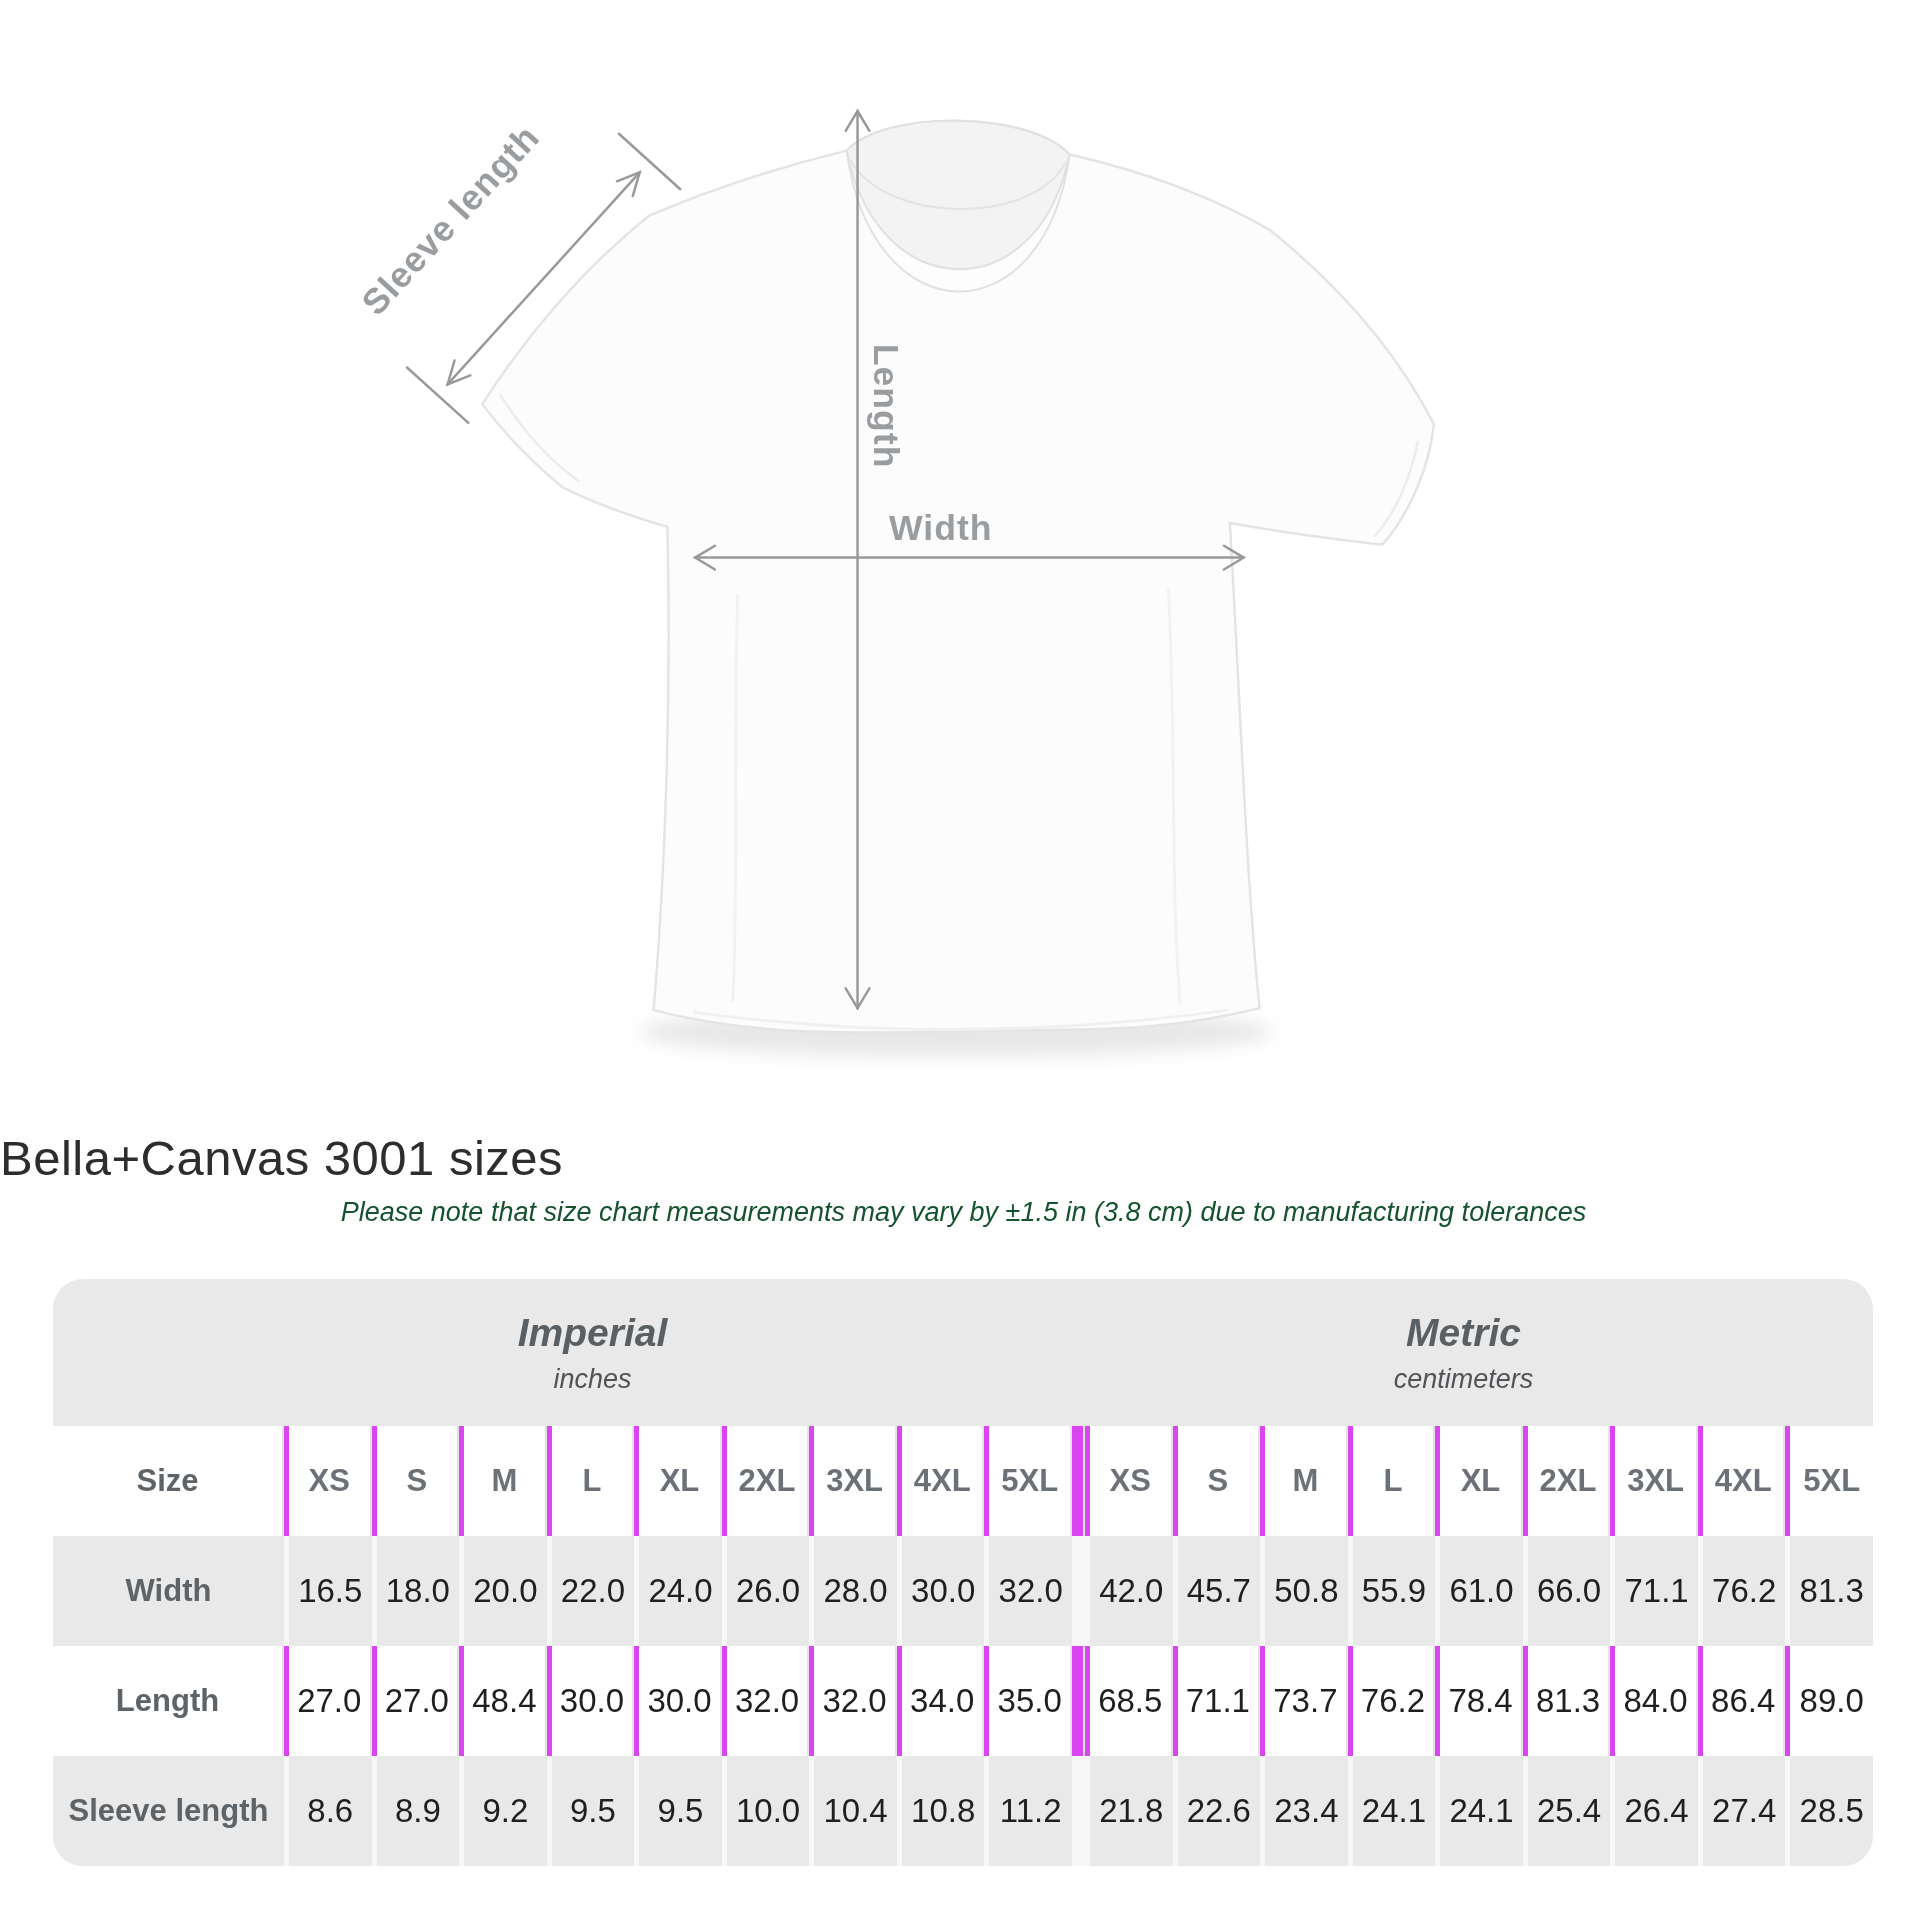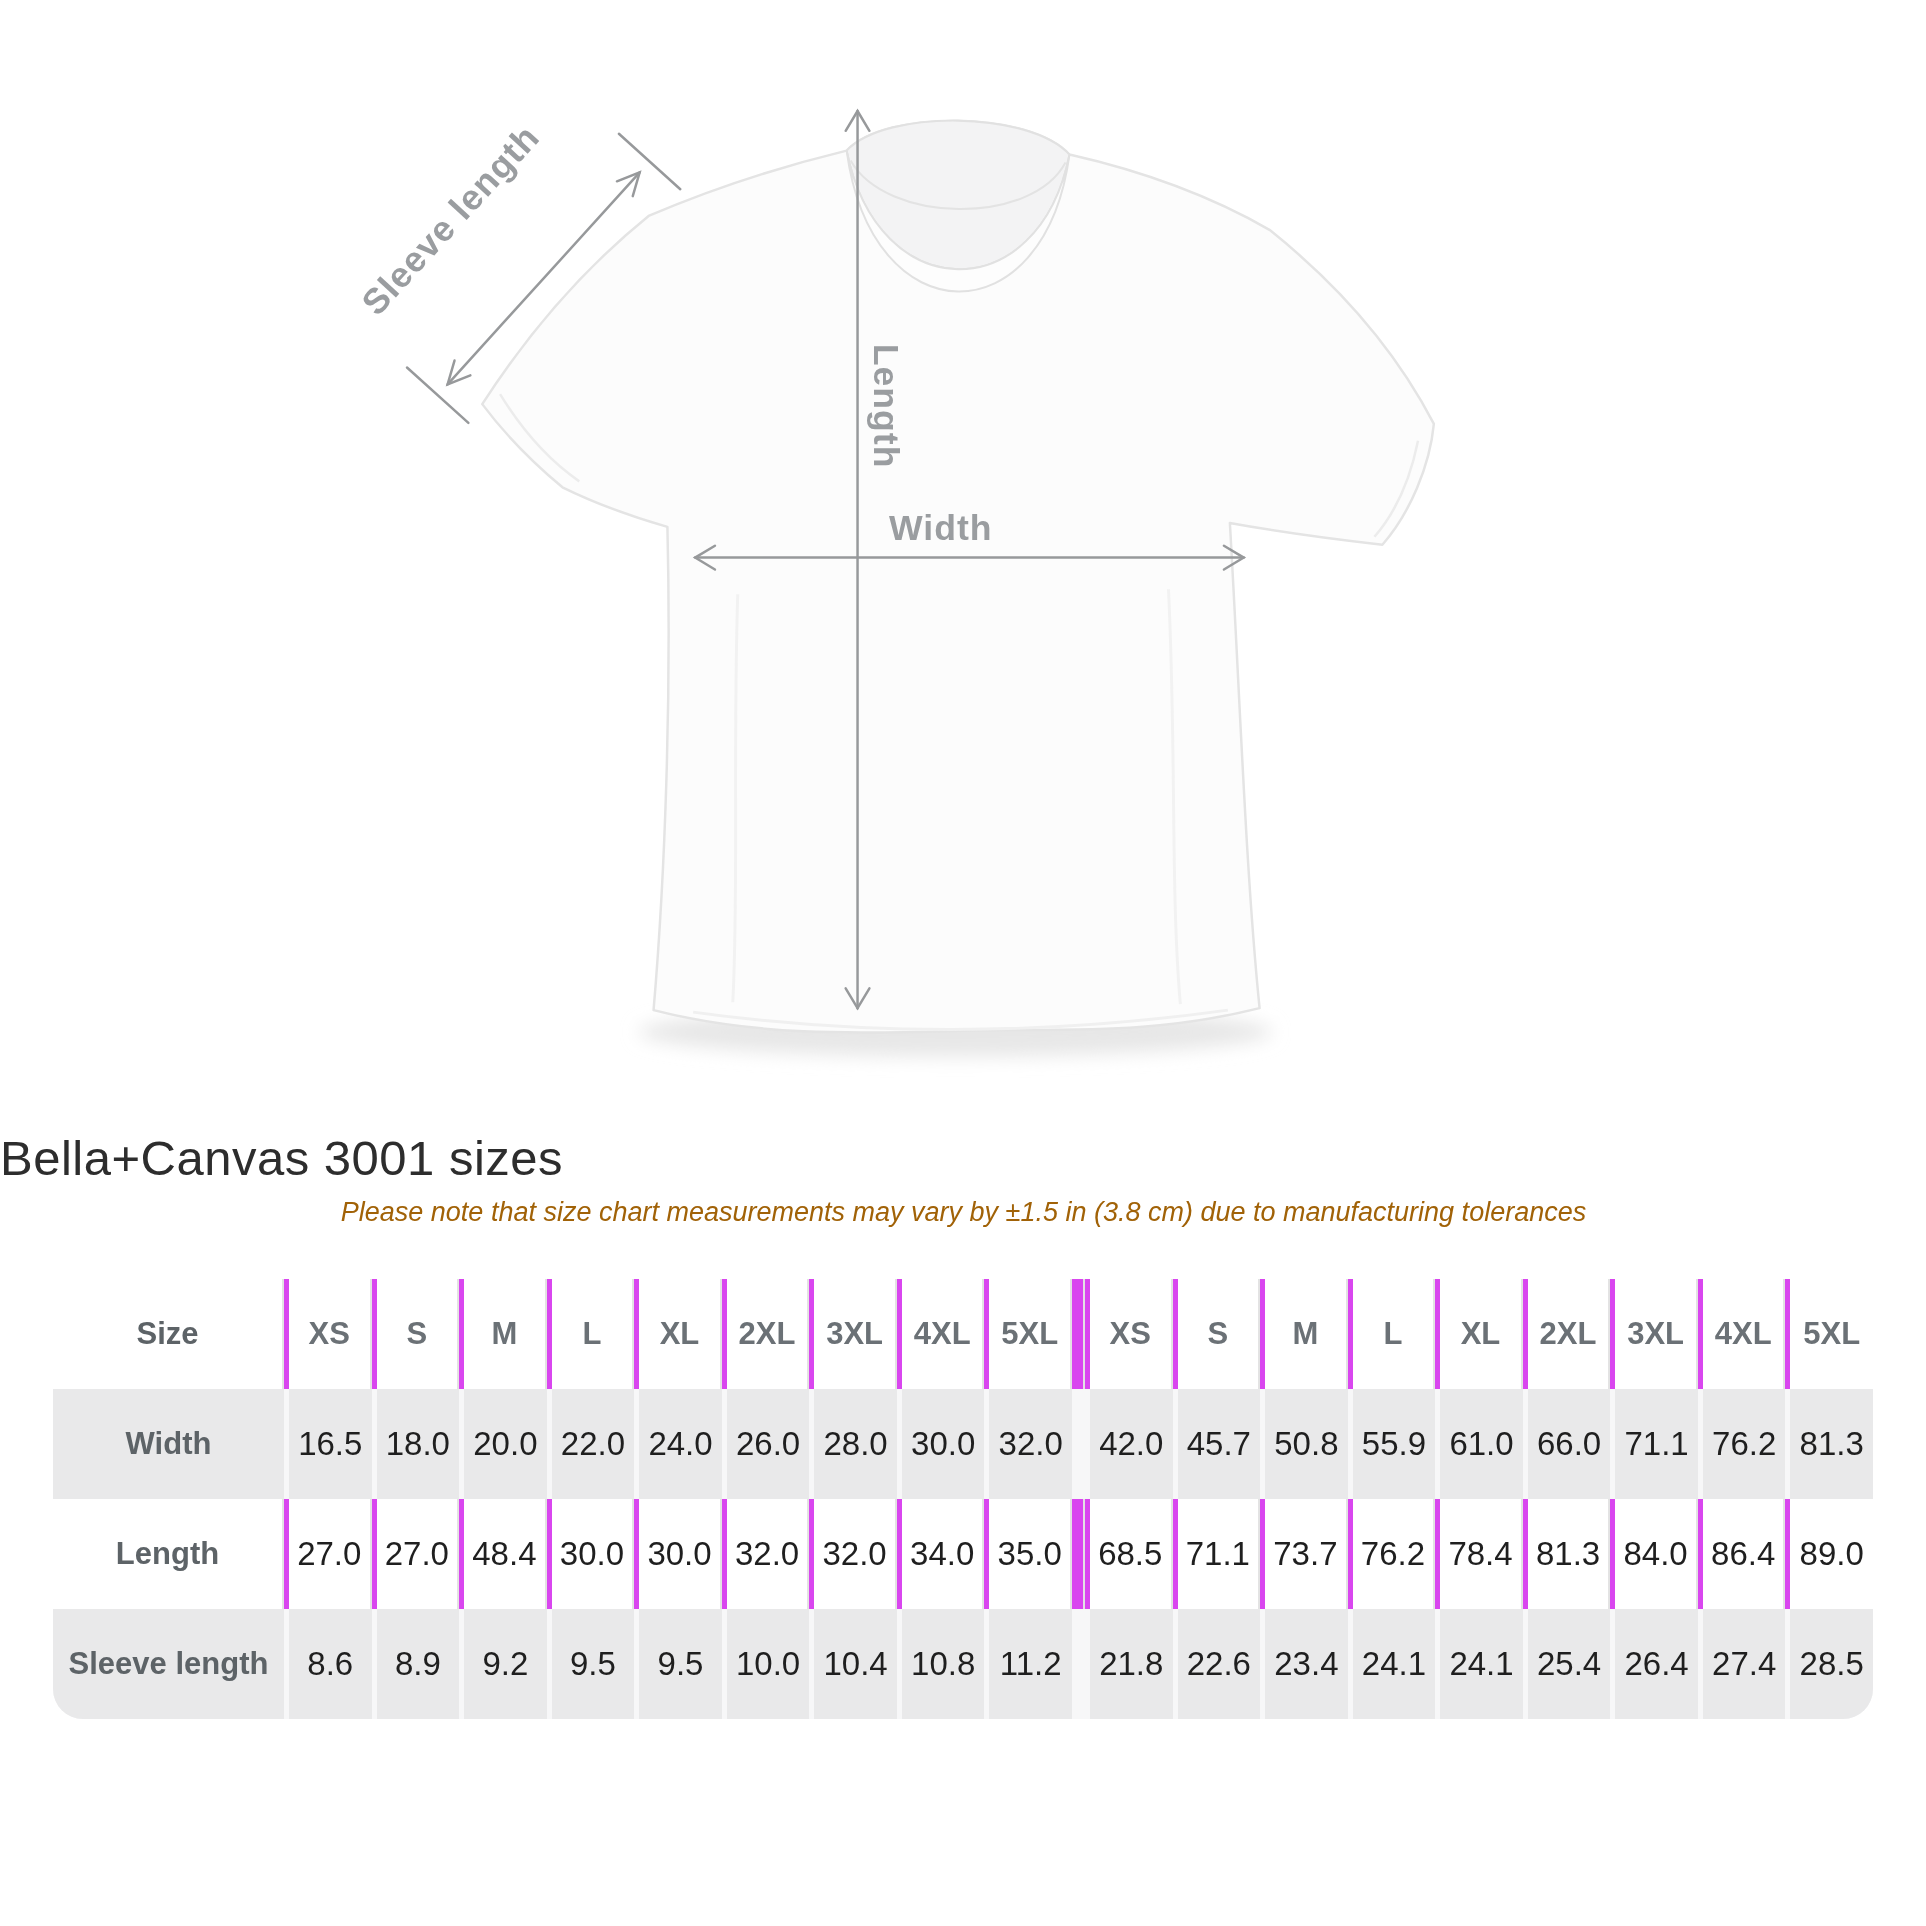--- a/index.html
+++ b/index.html
@@ -6,21 +6,21 @@
   body{width:1927px;height:1927px;position:relative;overflow:hidden;
        font-family:"Liberation Sans","DejaVu Sans",sans-serif;}
 
   
   #diagram{position:absolute;left:0;top:0;width:1927px;height:1238px;}
 
   
   #page-title{position:absolute;left:0;right:0;top:1130px;text-align:left;
               font-size:49px;font-weight:400;color:#2d2d2d;letter-spacing:0.5px;}
   #page-subtitle{position:absolute;left:0;right:0;top:1197px;text-align:center;
-                 font-size:27px;font-style:italic;color:#a16207;}
+                 font-size:27px;font-style:italic;color:#14532d;}
 
   
   #size-table{position:absolute;left:53px;top:1279px;width:1820px;}
   .trow{display:grid;
         grid-template-columns:231px repeat(9,1fr) 8px repeat(9,1fr);
         column-gap:5px;}
   .band{height:147px;background:#e9e9ea;border-radius:30px 30px 0 0;align-items:center;}
   .band-sec{display:flex;flex-direction:column;align-items:center;justify-content:center;gap:9px;}
   .sec-imperial{grid-column:1/11;transform:translateX(30px);}
   .sec-metric{grid-column:12/21;transform:translateX(-18px);}
@@ -108,20 +108,30 @@
   <text x="455" y="222" transform="rotate(-47.5 455 222)" text-anchor="middle" dominant-baseline="central" font-size="36" font-weight="700" fill="#9a9da0" letter-spacing="1">Sleeve length</text>
   <text x="895" y="410" transform="rotate(90 895 410)" text-anchor="middle" dominant-baseline="central" font-size="36" font-weight="700" fill="#9a9da0" letter-spacing="1">Length</text>
   <text x="950" y="545" text-anchor="middle" font-size="36" font-weight="700" fill="#9a9da0" letter-spacing="1">Width</text>
 </svg>
 
 <div id="page-title">Bella+Canvas 3001 sizes</div>
 <div id="page-subtitle">Please note that size chart measurements may vary by ±1.5 in (3.8 cm) due to manufacturing tolerances</div>
 
 <div id="size-table">
 
+  <div class="band trow">
+    <div class="band-sec sec-imperial">
+      <div class="g-label">Imperial</div>
+      <div class="g-unit">inches</div>
+    </div>
+    <div class="band-sec sec-metric">
+      <div class="g-label">Metric</div>
+      <div class="g-unit">centimeters</div>
+    </div>
+  </div>
 
   <div class="row trow row-white" id="size-row">
     <div class="cell label-cell">Size</div>
   <div class="cell size-cell">XS</div>
       <div class="cell size-cell">S</div>
       <div class="cell size-cell">M</div>
       <div class="cell size-cell">L</div>
       <div class="cell size-cell">XL</div>
       <div class="cell size-cell">2XL</div>
       <div class="cell size-cell">3XL</div>

